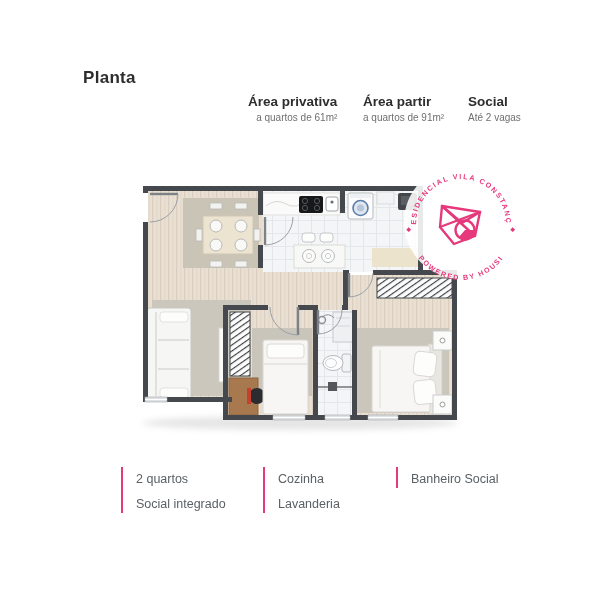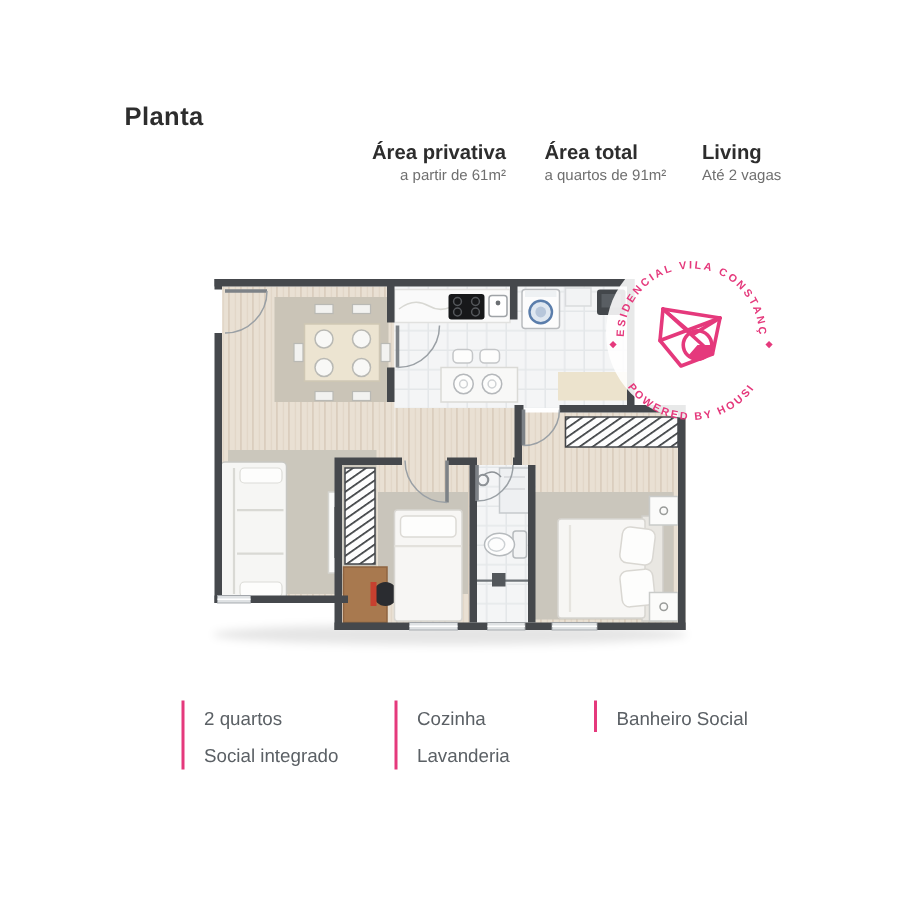--- a/index.html
+++ b/index.html
@@ -24,28 +24,28 @@
 </style>
 </head>
 <body>
 
 <div id="canvas">
 
   <div class="eyebrow">Planta</div>
 
   <div class="spec" id="spec0">
     <div class="t">Área privativa</div>
-    <div class="s">a partir de 61m²</div>
+    <div class="s">a quartos de 61m²</div>
   </div>
   <div class="spec" id="spec1">
-    <div class="t">Área total</div>
+    <div class="t">Área partir</div>
     <div class="s">a quartos de 91m²</div>
   </div>
   <div class="spec" id="spec2">
-    <div class="t">Living</div>
+    <div class="t">Social</div>
     <div class="s">Até 2 vagas</div>
   </div>
 
   <svg width="600" height="600" viewBox="0 0 600 600" style="position:absolute;left:0;top:0;">
     <defs>
       <pattern id="wood" width="8" height="60" patternUnits="userSpaceOnUse">
         <rect width="8" height="60" fill="#e9e0d3"></rect>
         <rect x="0" width="1.2" height="60" fill="#dbcebe"></rect>
         <rect x="4.5" width="0.9" height="60" fill="#e2d7c8"></rect>
       </pattern>

